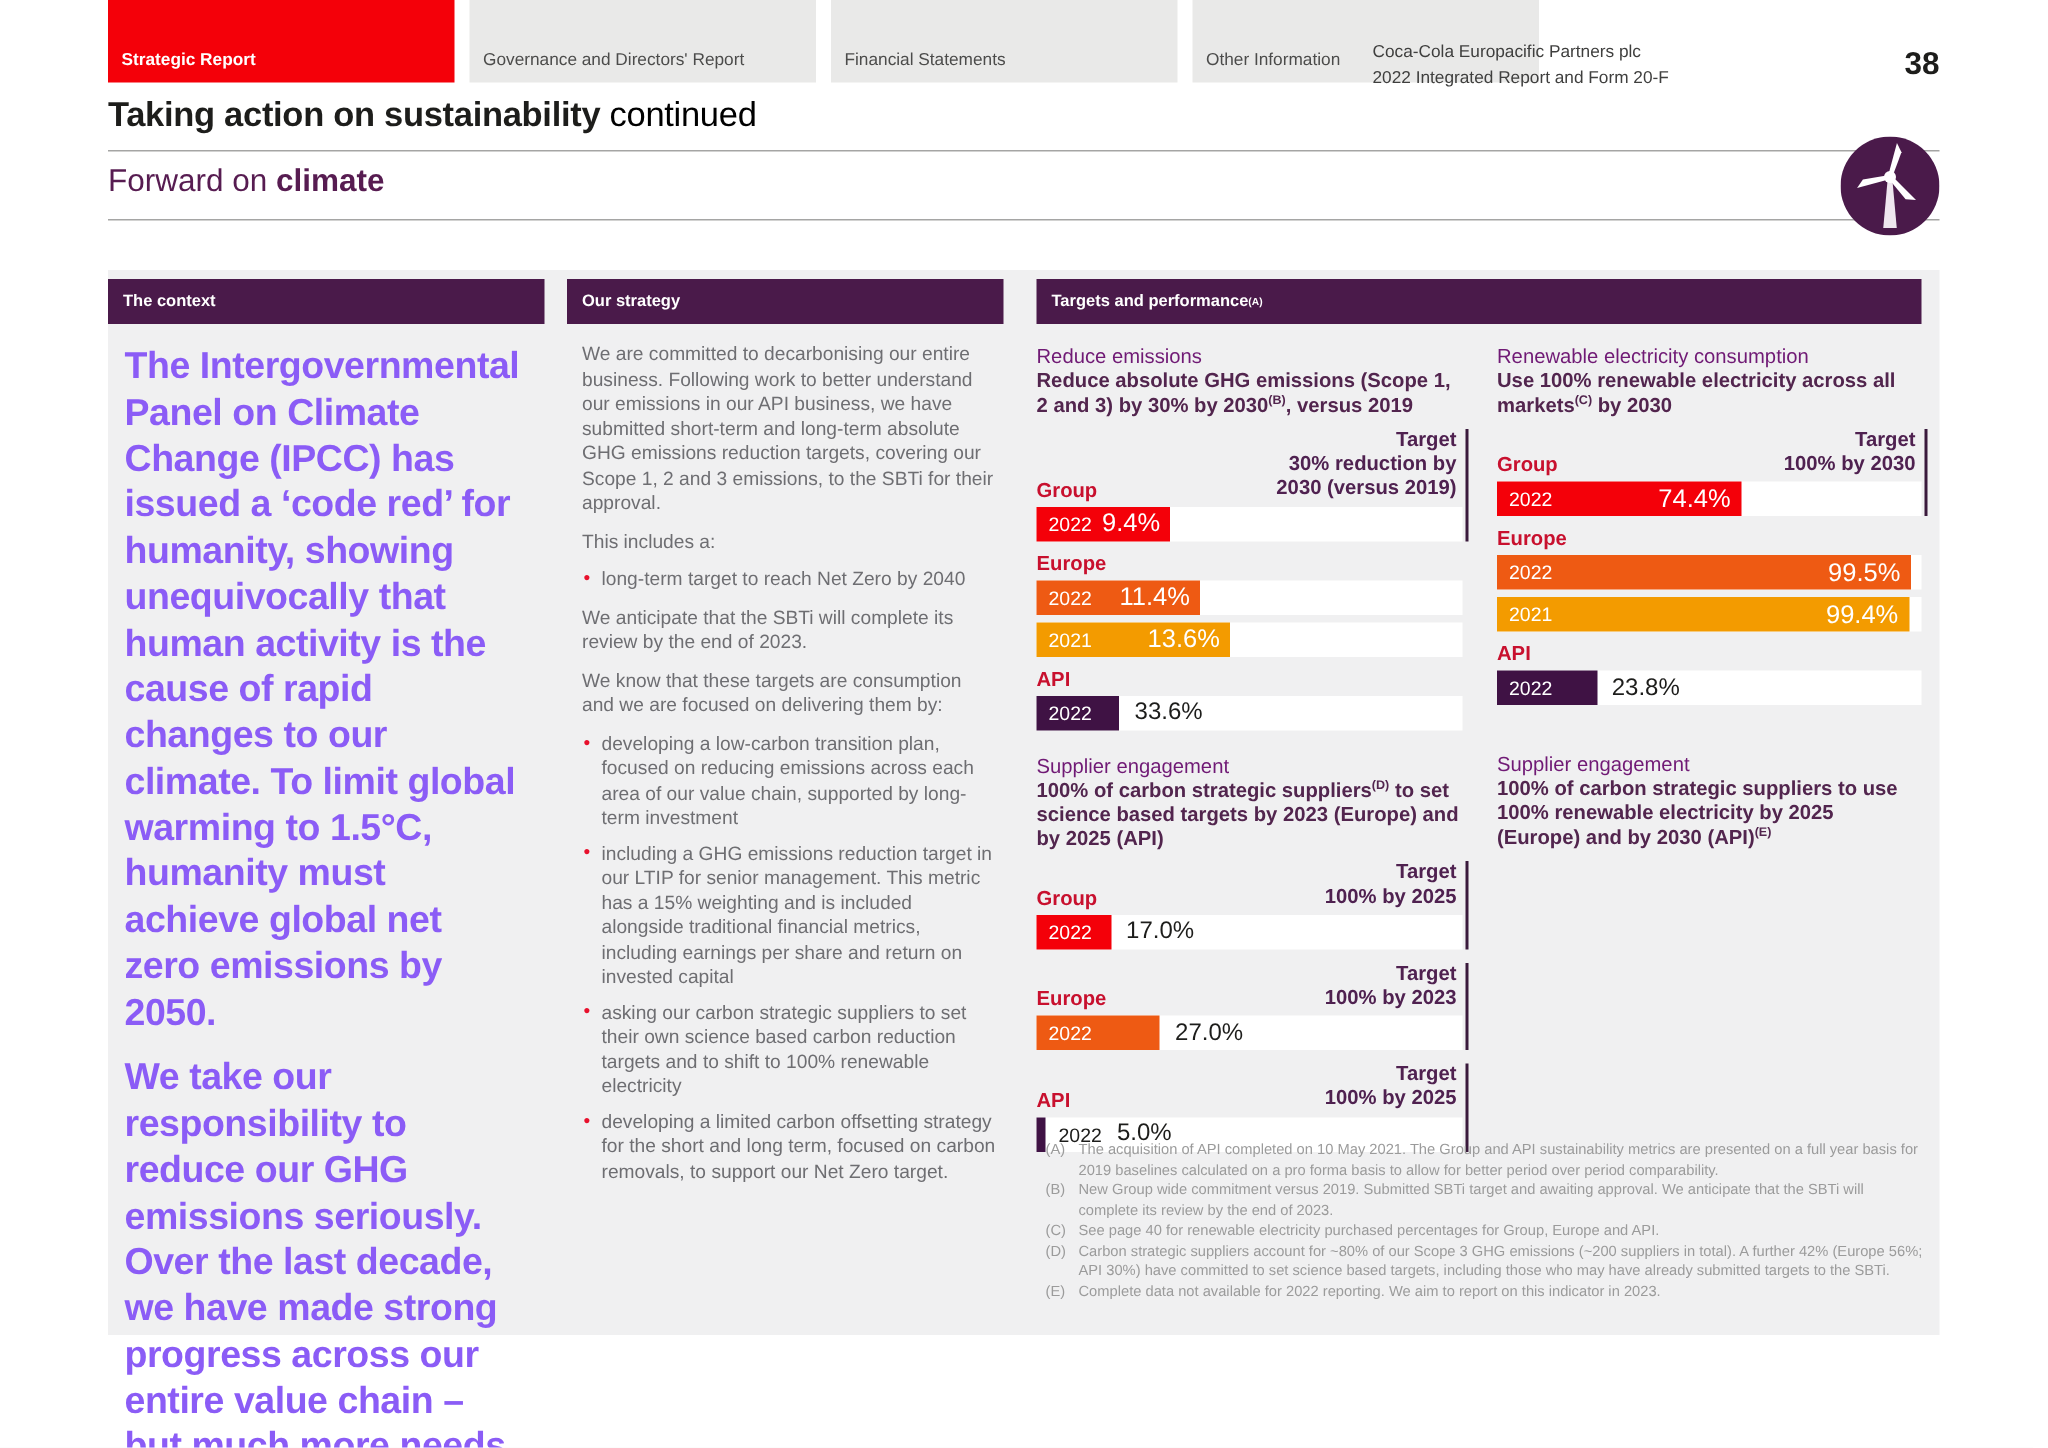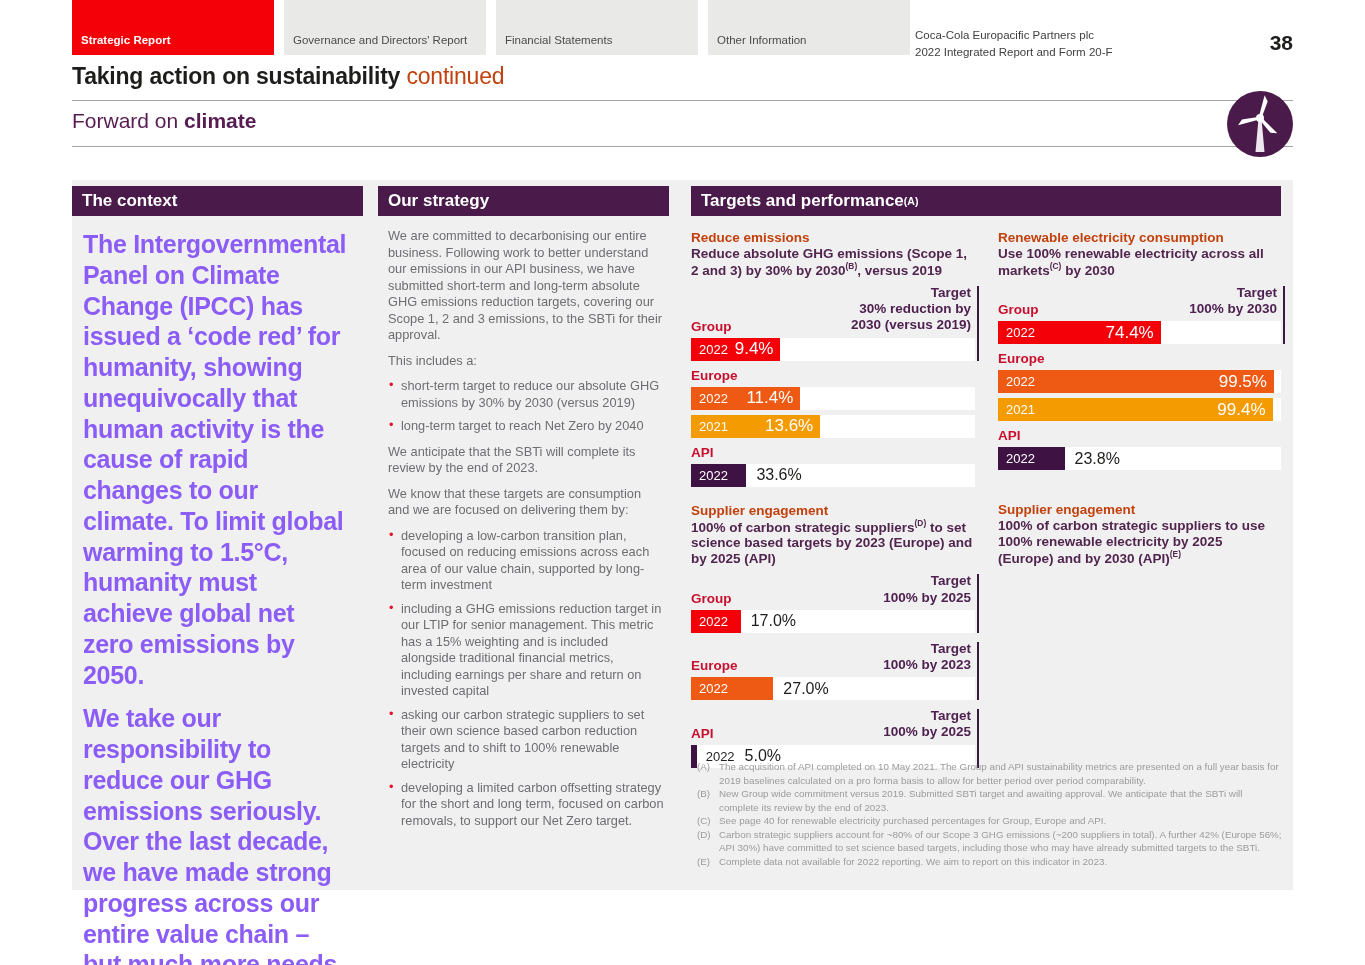--- a/index.html
+++ b/index.html
@@ -2,62 +2,62 @@
 <html><head>
 <meta charset="utf-8">
 <style>
   * { margin:0; padding:0; box-sizing:border-box; }
   html,body { width:1365px; height:965px; background:#ffffff;
     font-family:"Liberation Sans", sans-serif; color:#1d1d1b; }
   .page { position:relative; width:1365px; height:965px; overflow:hidden; }
 
   
   .tabbar { position:absolute; left:72px; top:0; display:flex; gap:10px; }
-  .tab { width:202px; height:55px; background:#e9e9e8; color:#4c4c4b;
+  .tab { width:231px; height:55px; background:#e9e9e8; color:#4c4c4b;
     font-size:11.5px; display:flex; align-items:flex-end; padding:0 6px 9px 9px; }
   .tab.active { background:#f40009; color:#fff; font-weight:bold; }
 
   
   .pub { position:absolute; left:915px; top:27px; font-size:11.5px; color:#3f3f3e; line-height:1.5; }
   .pagenum { position:absolute; right:72px; top:31px; font-size:21px; font-weight:bold; }
 
   
   .title { position:absolute; left:72px; top:63px; font-size:23px; font-weight:bold; letter-spacing:-0.2px; }
-  .title .cont { color:#c2410c; font-weight:normal;margin-top:30px; }
+  .title .cont { color:#000000; font-weight:normal;margin-top:30px; }
   .rule { position:absolute; left:72px; width:1221px; border-top:1px solid #a5a5a4; }
   .rule1 { top:100px; } .rule2 { top:146px; }
   .sectitle { position:absolute; left:72px; top:109px; font-size:21px; font-weight:normal; color:#571c51; }
   .sectitle b { font-weight:bold; }
   .turbine { position:absolute; left:1227px; top:91px; width:66px; height:66px; z-index:5; }
 
   
   .content { position:absolute; left:72px; top:180px; width:1221px; height:710px; background:#f0f0f1; }
   .col { position:absolute; top:6px; }
   .col1 { left:0; width:291px; }
   .col2 { left:306px; width:291px; }
   .col3 { left:619px; width:590px; }
-  .panel-header { height:30px; background:#4a1a4a; color:#fff; font-size:17px; font-weight:600;
+  .panel-header { height:30px; background:#4a1a4a; color:#fff; font-size:11px; font-weight:600;
     display:flex; align-items:center; padding:0 10px; }
   .panel-header sup, .chart p sup { font-size:0.62em; vertical-align:super; }
 
   .context-body { padding:13px 12px 0 11px; font-size:25px; line-height:1.23;
     font-weight:600; letter-spacing:-0.3px; color:#8b5cf6; }
   .context-body p { margin-bottom:13px; }
 
   .strategy-body { padding:12px 4px 0 10px; font-size:12.8px; line-height:1.29; color:#6e6e72; }
   .strategy-body p { margin-bottom:9px; }
   .bullets { list-style:none; margin-bottom:9px; }
   .bullets li { position:relative; padding-left:13px; margin-bottom:7px; }
   .bullets li::before { content:"•"; position:absolute; left:1px; top:-1px; color:#e8112d; }
 
   
   .subcol { position:absolute; top:44px; }
   .subcol-left  { left:0; width:284px; }
   .subcol-right { left:307px; width:283px; }
-  .chart-title { font-size:13.5px; font-weight:bold; color:#c2410c; margin-bottom:1px; }
+  .chart-title { font-size:13.5px; font-weight:normal; color:#701a75; margin-bottom:1px; }
   .chart-sub { font-size:13.5px; font-weight:600; color:#52254e; line-height:1.17; margin-bottom:7px; }
   .target-zone { position:relative; margin-bottom:5px; }
   .tline { position:absolute; right:-4px; top:1px; bottom:0; width:2px; background:#3a1a3c; }
   .head-row { display:flex; justify-content:space-between; align-items:flex-end; margin-bottom:4px; }
   .grp-name { font-size:13.5px; font-weight:bold; color:#c8102e; }
   .grp-name.solo { margin:7px 0 4px; }
   .target-label { text-align:right; font-size:13.5px; font-weight:bold; color:#4f2150; line-height:1.2; padding-right:4px; }
   .track { height:23px; background:#ffffff; display:flex; align-items:center; margin-bottom:5px; }
   .target-zone .track:last-child { margin-bottom:0; }
   .bar { height:23px; display:flex; align-items:center; color:#fff; font-size:13px; flex-shrink:0; }
@@ -126,21 +126,20 @@
           <p>We take our responsibility to reduce our GHG emissions seriously. Over the last decade, we have made strong progress across our entire value chain – but much more needs to be done.</p>
         </div>
     </section>
 
     <section class="col col2">
       <div class="panel-header">Our strategy</div>
       <div class="strategy-body" id="strategy-body">
           <p>We are committed to decarbonising our entire business. Following work to better understand our emissions in our API business, we have submitted short-term and long-term absolute GHG emissions reduction targets, covering our Scope 1, 2 and 3 emissions, to the SBTi for their approval.</p>
           <p>This includes a:</p>
           <ul class="bullets">
-            <li>short-term target to reduce our absolute GHG emissions by 30% by 2030 (versus 2019)</li>
             <li>long-term target to reach Net Zero by 2040</li>
           </ul>
           <p>We anticipate that the SBTi will complete its review by the end of 2023.</p>
           <p>We know that these targets are consumption and we are focused on delivering them by:</p>
           <ul class="bullets">
             <li>developing a low-carbon transition plan, focused on reducing emissions across each area of our value chain, supported by long-term investment</li>
             <li>including a GHG emissions reduction target in our LTIP for senior management. This metric has a 15% weighting and is included alongside traditional financial metrics, including earnings per share and return on invested capital</li>
             <li>asking our carbon strategic suppliers to set their own science based carbon reduction targets and to shift to 100% renewable electricity</li>
             <li>developing a limited carbon offsetting strategy for the short and long term, focused on carbon removals, to support our Net Zero target.</li>
           </ul>

